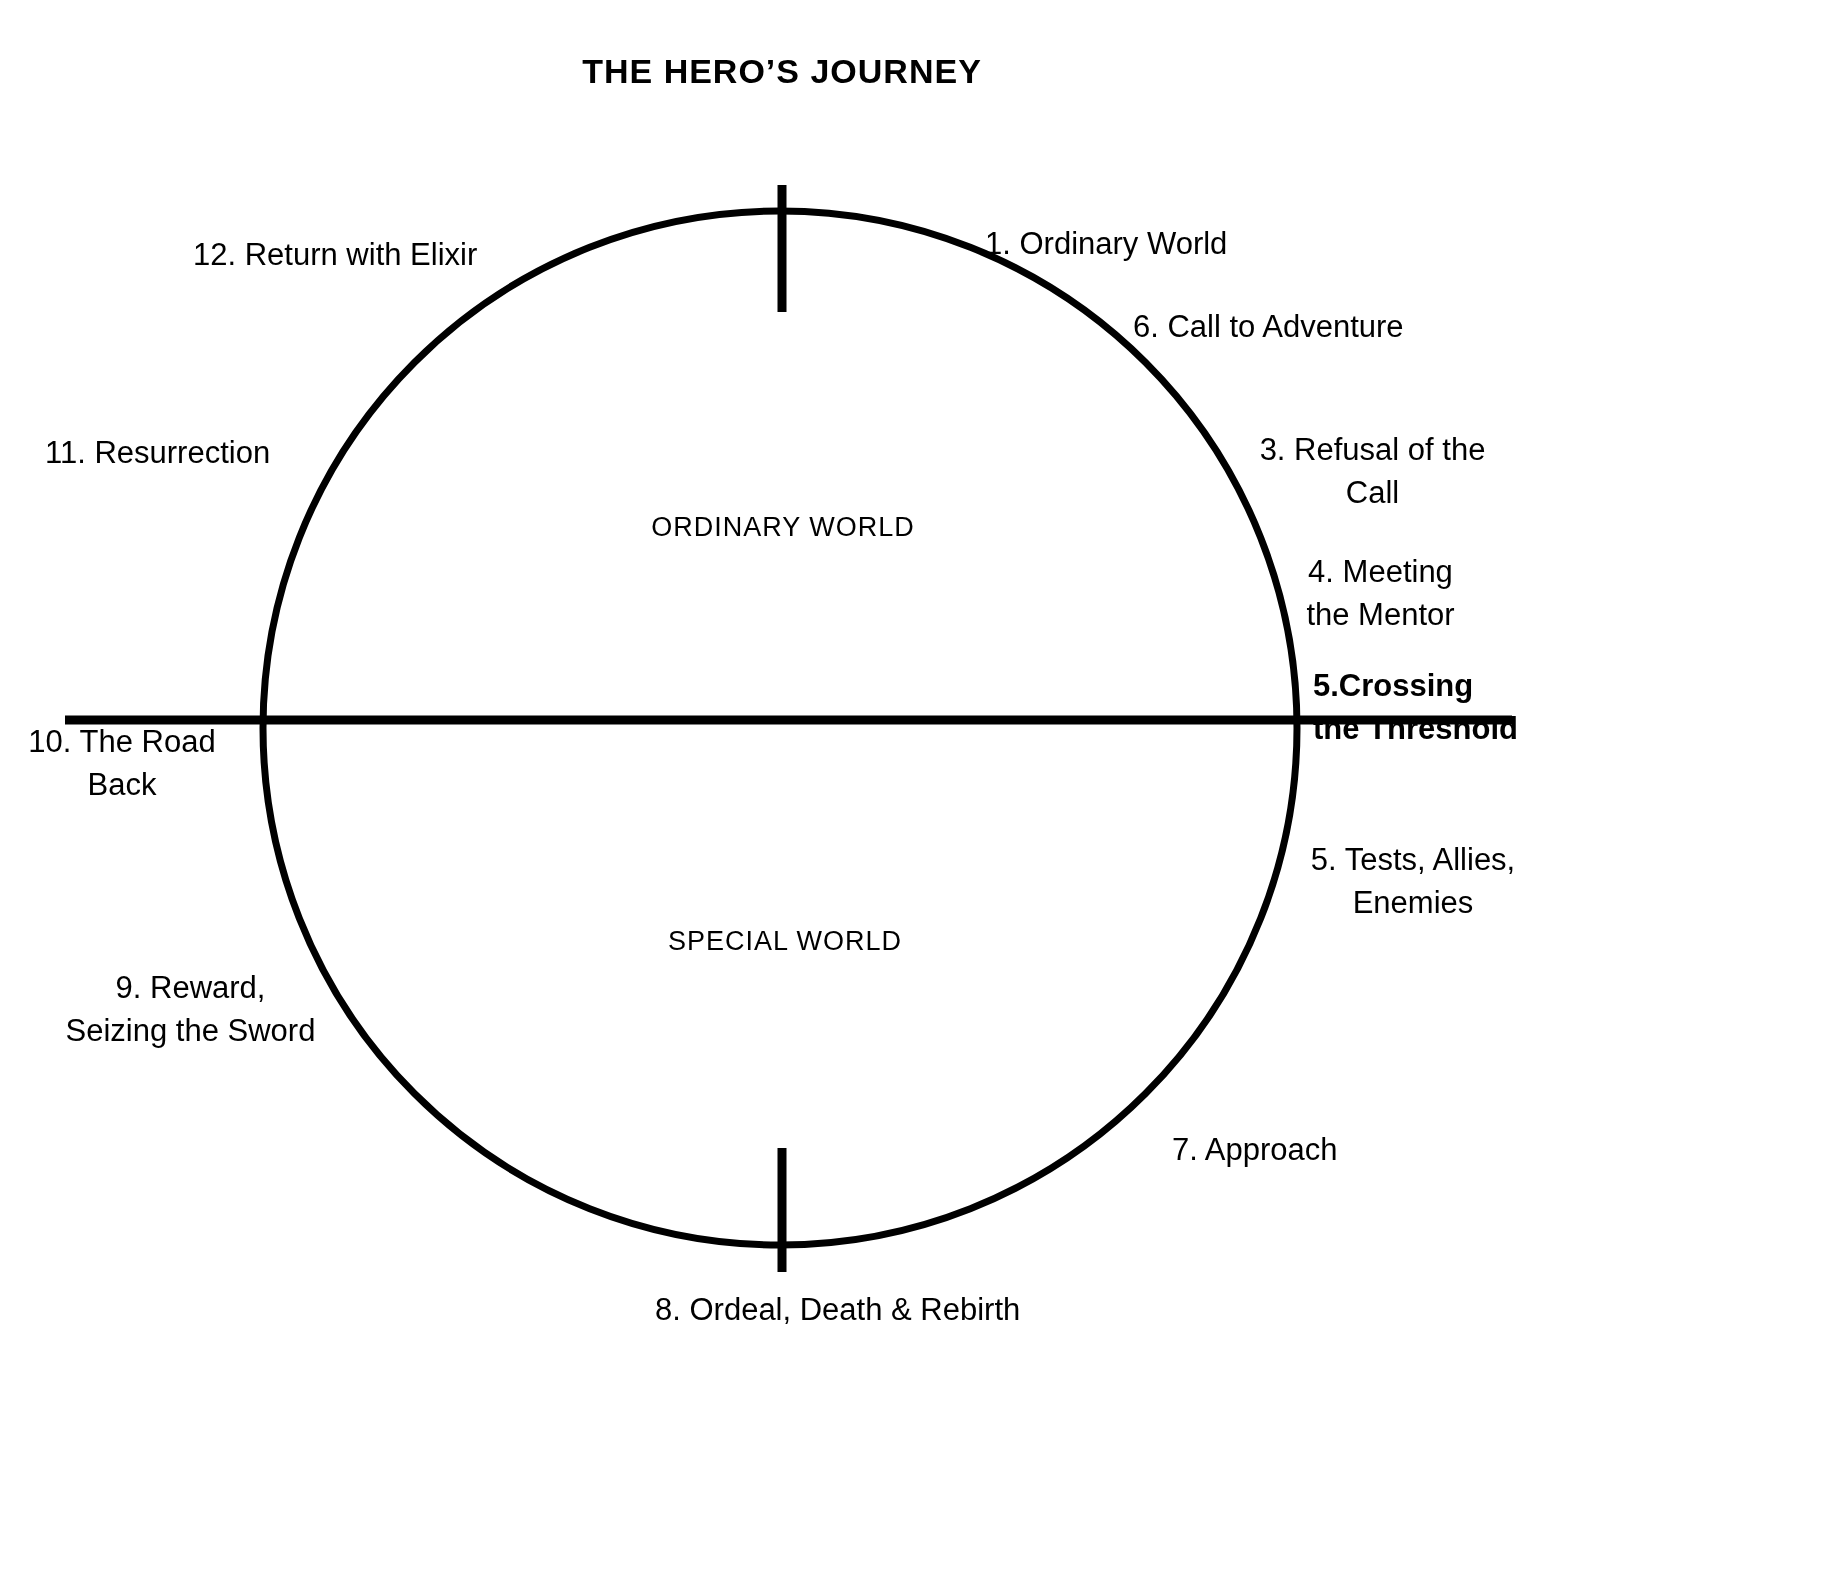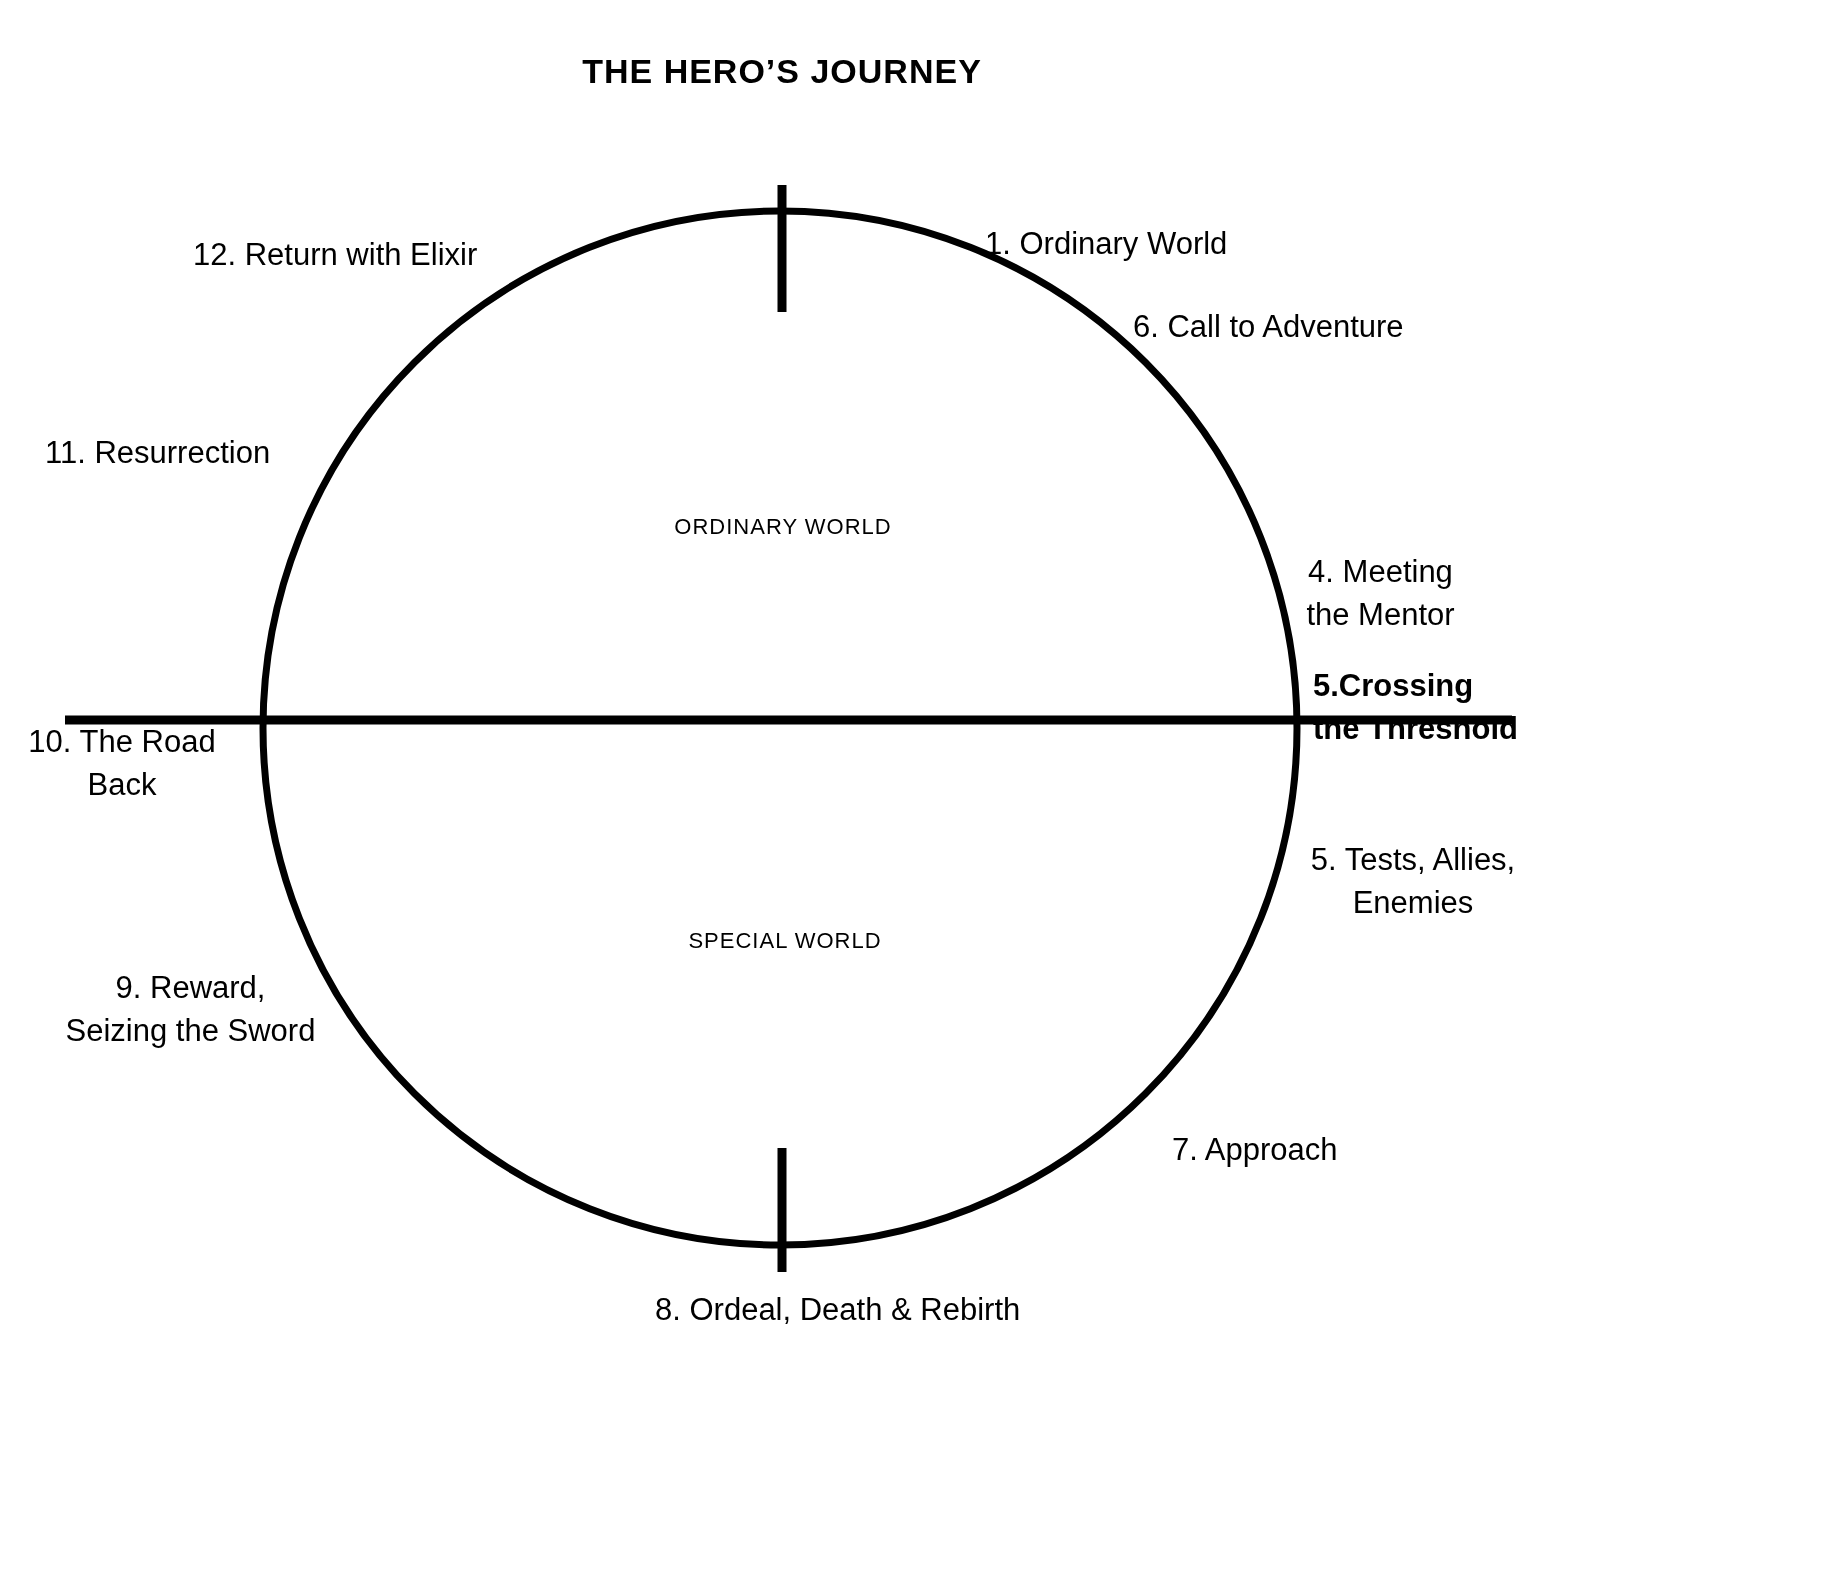--- a/index.html
+++ b/index.html
@@ -35,21 +35,21 @@
   }
   .stage {
     position: absolute;
     font-size: 31px;
     line-height: 43px;
     white-space: pre-line;
   }
   .inner-label {
     position: absolute;
     transform: translate(-50%, -50%);
-    font-size: 22px;
+    font-size: 27px;
     letter-spacing: 1px;
     white-space: nowrap;
   }
   .ta-c { text-align: center; }
 
   
   .s1  { left: 985px;  top: 222px; }
   .s2  { left: 1133px; top: 305px; }
   .s3  { left: 1240px; top: 428px; width: 265px; }
   .s4  { left: 1268px; top: 550px; width: 225px; }
@@ -77,20 +77,22 @@
     <line x1="782" y1="1148" x2="782" y2="1272" stroke="#000000" stroke-width="9"></line>
   </svg>
 
   <div class="title">THE HERO’S JOURNEY</div>
 
   <div class="inner-label ordinary-world">ORDINARY WORLD</div>
   <div class="inner-label special-world">SPECIAL WORLD</div>
 
   <div class="stage s1">1.  Ordinary World</div>
   <div class="stage s2">6. Call to Adventure</div>
+  <div class="stage s3 ta-c">3. Refusal of the
+Call</div>
   <div class="stage s4 ta-c">4. Meeting
 the Mentor</div>
   <div class="stage s5">5.Crossing
 the Threshold</div>
   <div class="stage s6 ta-c">5. Tests, Allies,
 Enemies</div>
   <div class="stage s7">7. Approach</div>
   <div class="stage s8">8. Ordeal, Death &amp; Rebirth</div>
   <div class="stage s9 ta-c">9. Reward,
 Seizing the Sword</div>

